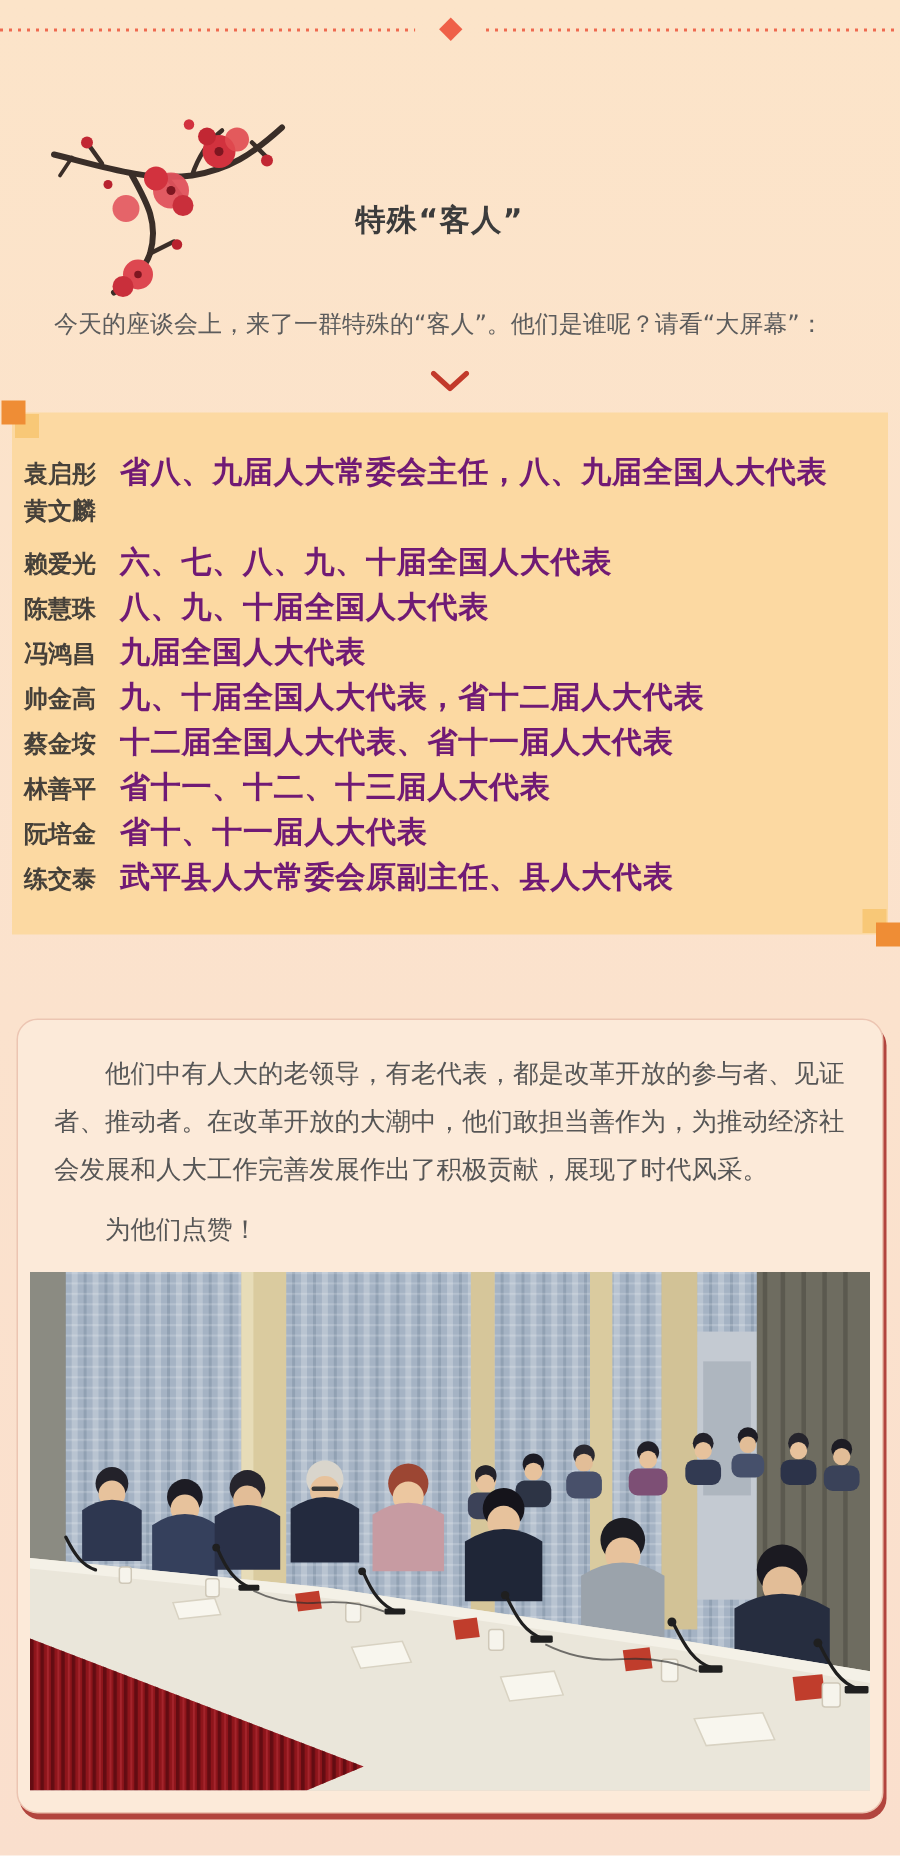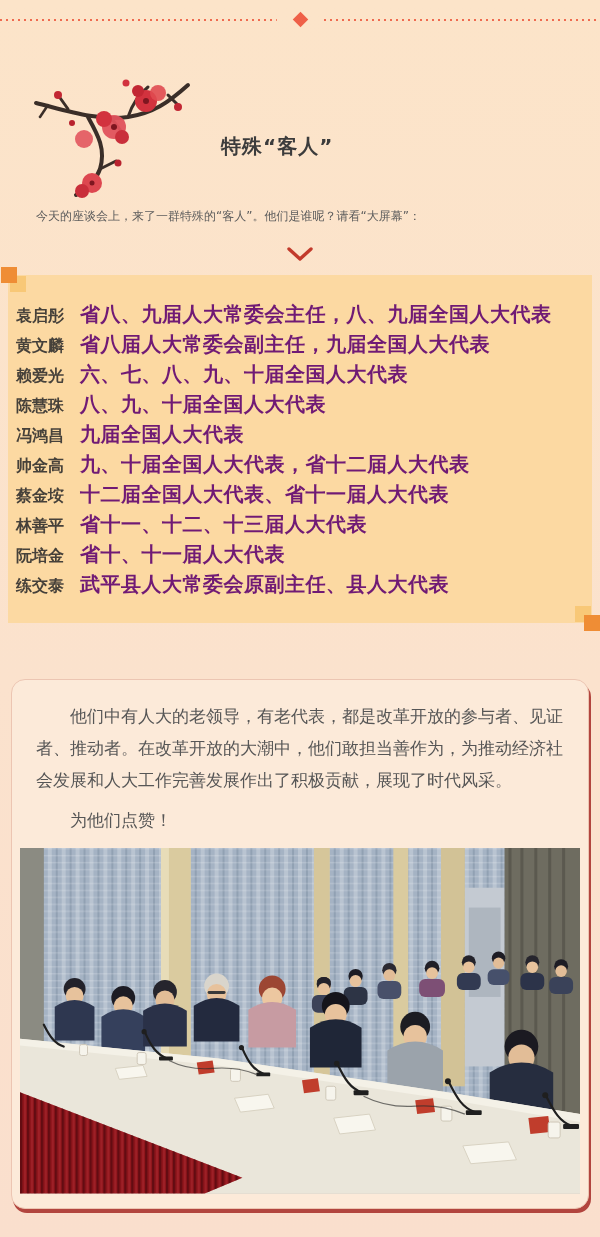--- a/index.html
+++ b/index.html
@@ -16,25 +16,25 @@
   .dot-line { flex:1; height:3px;
     background-image:repeating-linear-gradient(90deg,#ef6a50 0 2px,transparent 2px 6px);
     background-position:center; background-size:100% 2px; background-repeat:no-repeat; }
   .dot-line.left { margin-right:18px; }
   .dot-line.right { margin-left:18px; }
   .diamond { width:11px; height:11px; background:#ef6048; transform:rotate(45deg); flex:0 0 auto; }
 
   
   .header { position:relative; height:178px; }
   .blossom { position:absolute; left:28px; top:40px; }
-  .page-title { position:absolute; left:221px; top:108px;
+  .page-title { position:absolute; left:237px; top:108px;
     font-size:20px; font-weight:bold; color:#3c3c3c; letter-spacing:1px; }
 
   
-  .intro { padding:0 36px; color:#5c5c5c; font-size:12px; line-height:26px; }
+  .intro { padding:0 36px; color:#5c5c5c; font-size:16px; line-height:26px; }
 
   
   .chevron-wrap { text-align:center; margin-top:18px; height:16px; }
 
   
   .guest-card { position:relative; margin:12px 8px 0 8px; background:#fcd9a2;
     padding:26px 16px 22px 8px; }
   .sq { position:absolute; width:16px; height:16px; }
   .sq-dark-tl { left:-7px; top:-8px; background:#ef8d35; }
   .sq-light-tl { left:2px; top:1px; background:#f6c36d; opacity:.8; }
@@ -114,21 +114,20 @@
     <div class="sq sq-dark-tl"></div>
     <div class="sq sq-light-br"></div>
     <div class="sq sq-dark-br"></div>
 
     <div class="guest-row">
       <span class="guest-name">袁启彤</span>
       <span class="guest-role">省八、九届人大常委会主任，八、九届全国人大代表</span>
     </div>
     <div class="guest-row">
       <span class="guest-name">黄文麟</span>
-      <span class="guest-role">省八届人大常委会副主任，九届全国人大代表</span>
     </div>
     <div class="guest-row">
       <span class="guest-name">赖爱光</span>
       <span class="guest-role">六、七、八、九、十届全国人大代表</span>
     </div>
     <div class="guest-row">
       <span class="guest-name">陈慧珠</span>
       <span class="guest-role">八、九、十届全国人大代表</span>
     </div>
     <div class="guest-row">

